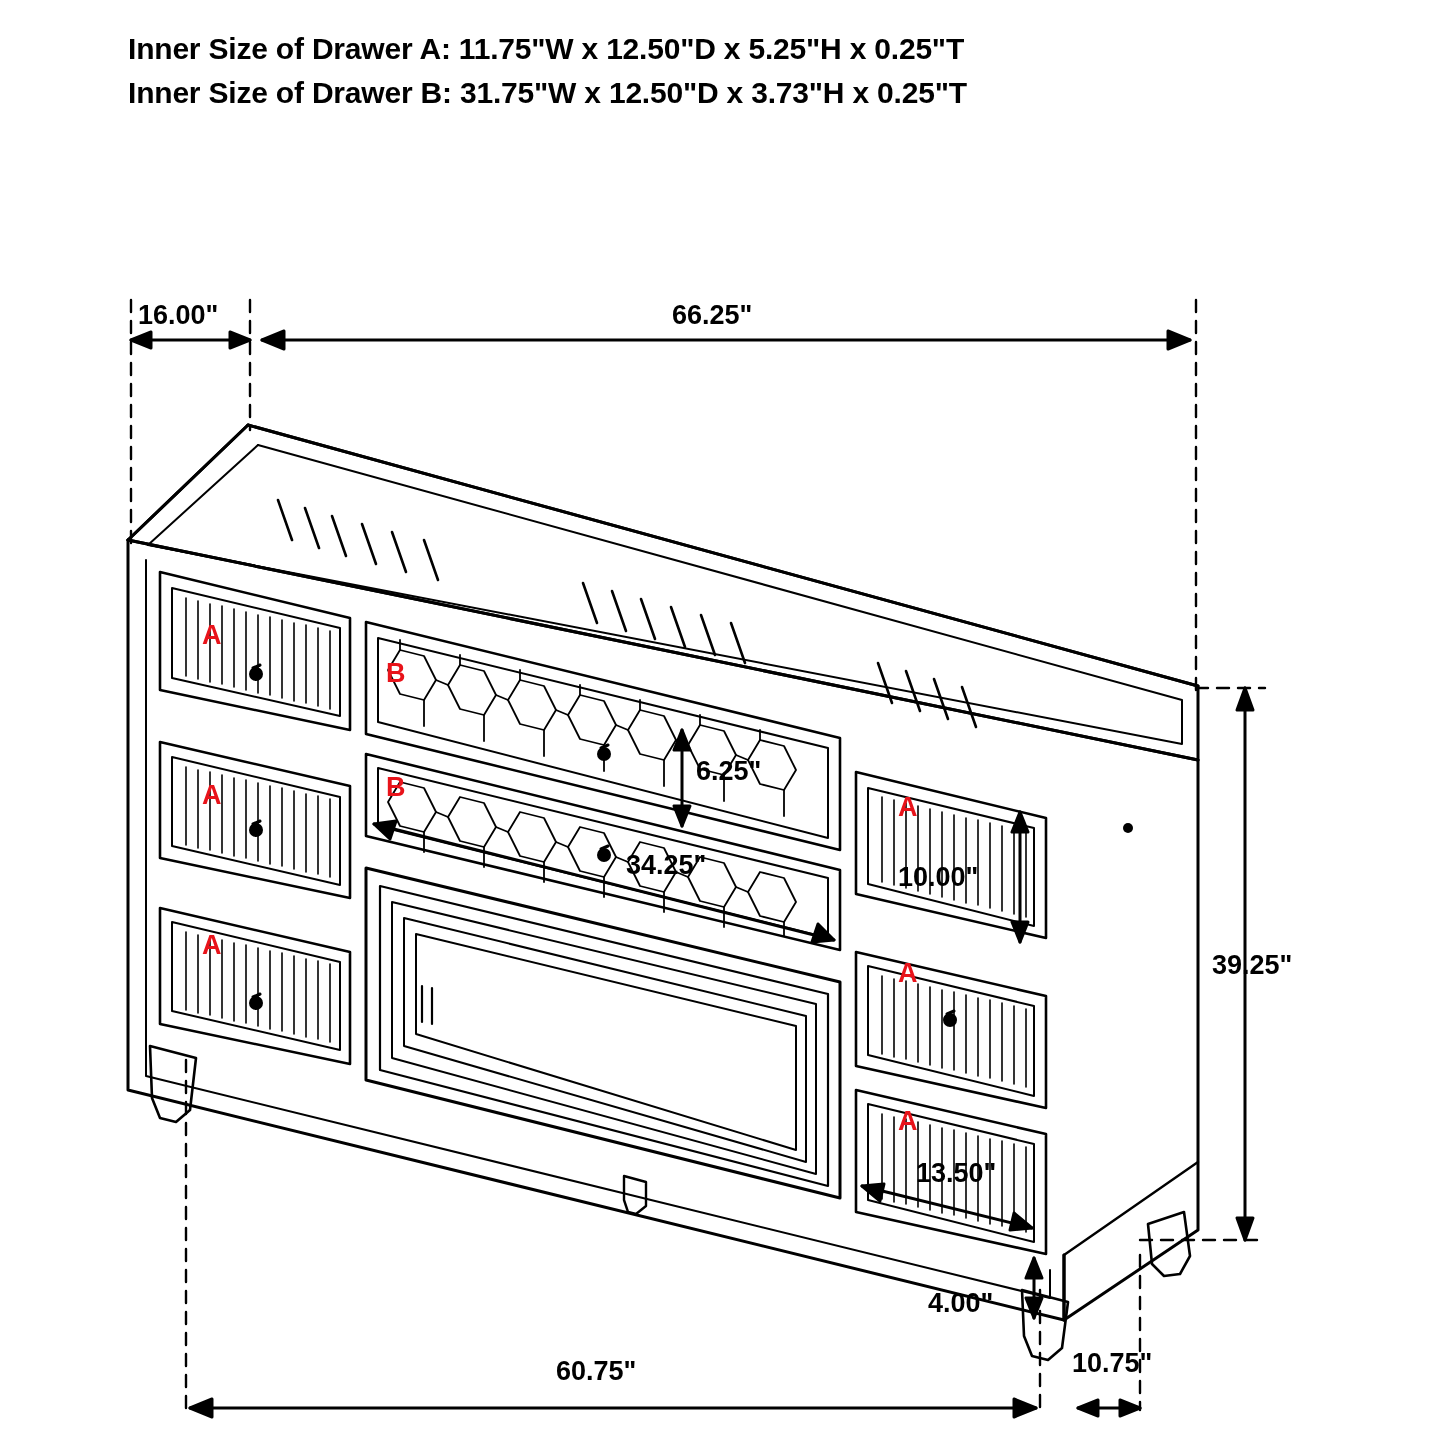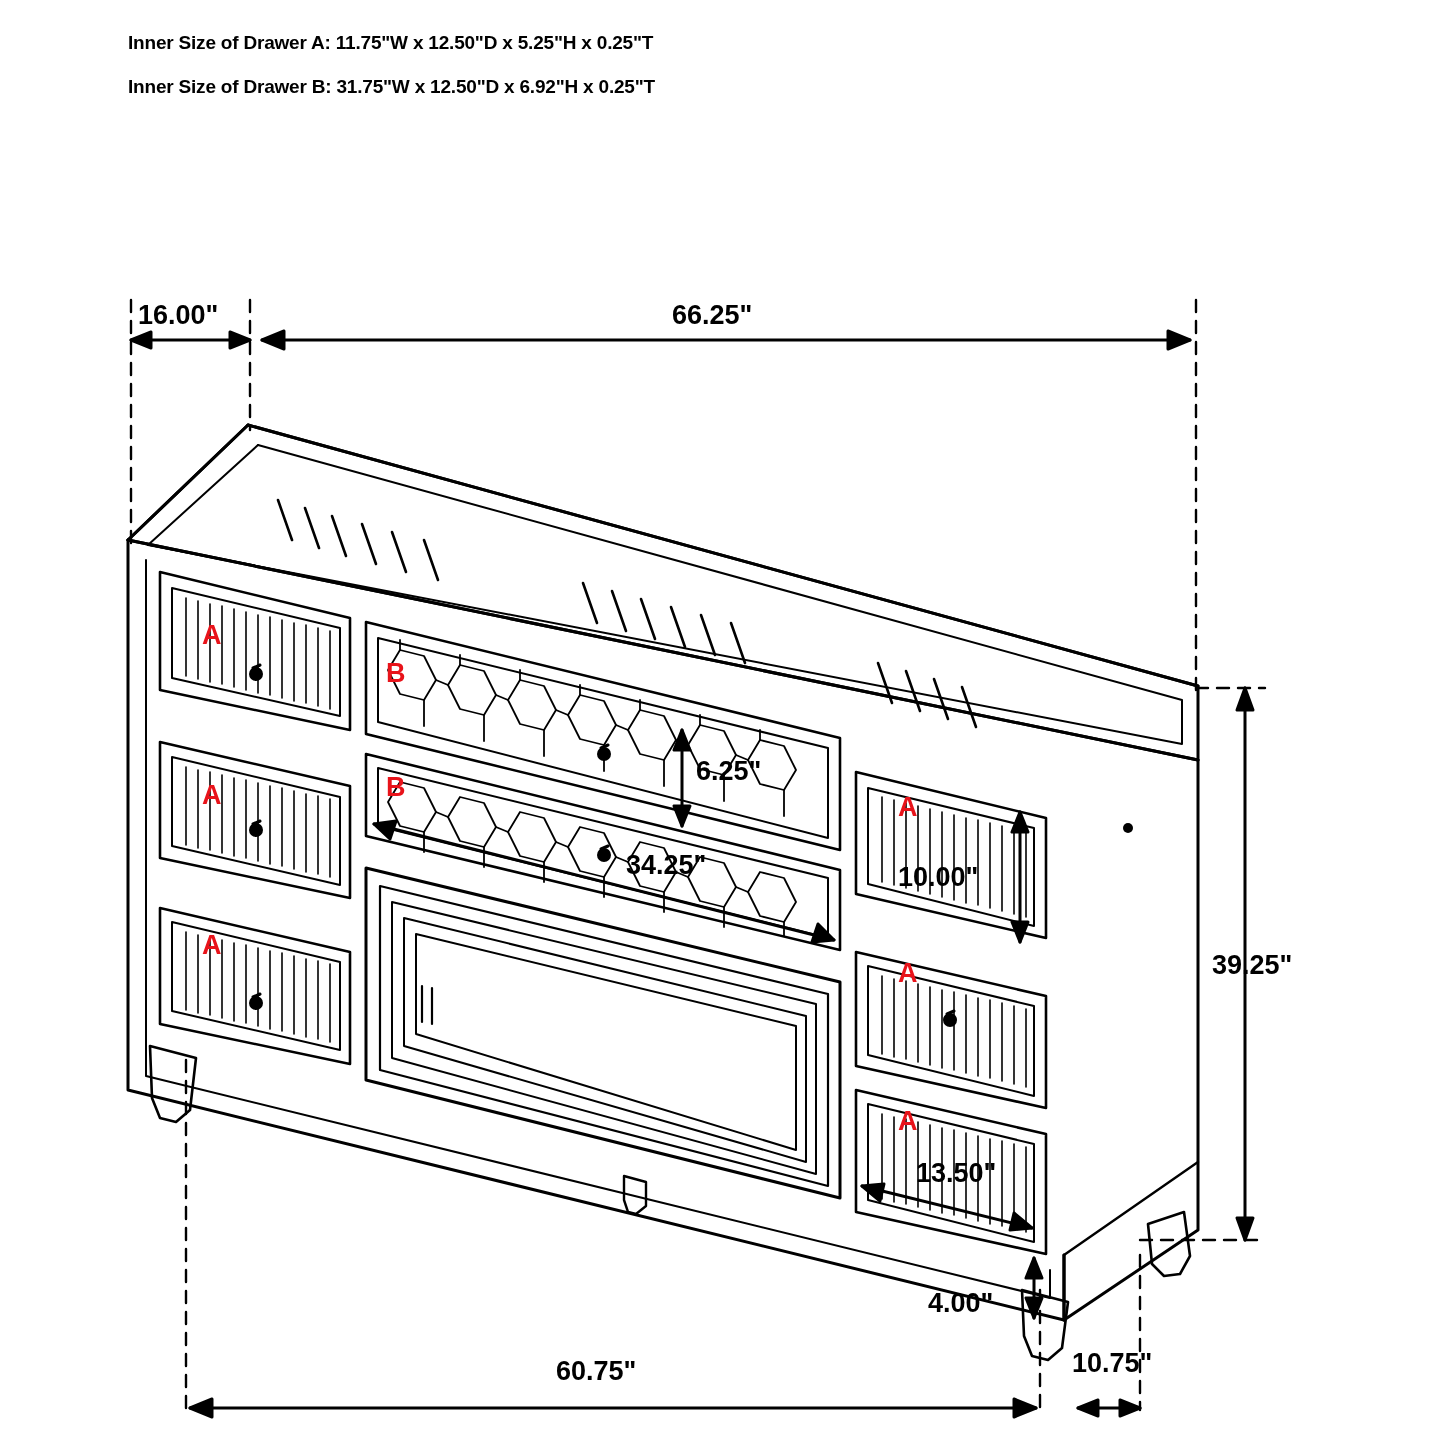--- a/index.html
+++ b/index.html
@@ -12,21 +12,21 @@
     width: 1445px;
     height: 1445px;
     background: #ffffff;
     font-family: "Liberation Sans", sans-serif;
     overflow: hidden;
   }
   .hdr {
     position: absolute;
     left: 128px;
     font-weight: bold;
-    font-size: 19px;
+    font-size: 30px;
     color: #000000;
     white-space: nowrap;
     letter-spacing: -0.2px;
   }
   #hdr1 { top: 32px; }
   #hdr2 { top: 76px; }
 
   svg.layer {
     position: absolute;
     left: 0;
@@ -48,21 +48,21 @@
     color: #e8131a;
     white-space: nowrap;
   }
 </style>
 </head>
 <body>
 
 <div id="page">
 
   <div class="hdr" id="hdr1">Inner Size of Drawer A: 11.75"W x 12.50"D x 5.25"H x 0.25"T</div>
-  <div class="hdr" id="hdr2">Inner Size of Drawer B: 31.75"W x 12.50"D x 6.92"H x 0.25"T</div>
+  <div class="hdr" id="hdr2">Inner Size of Drawer B: 31.75"W x 12.50"D x 3.73"H x 0.25"T</div>
 
   <svg class="layer" viewBox="0 0 1445 1445" xmlns="http://www.w3.org/2000/svg">
     <g fill="none" stroke="#000000" stroke-width="3" stroke-linejoin="round" stroke-linecap="round">
 
       <g stroke-dasharray="12 9" stroke-width="2.4">
         <line x1="131" y1="300" x2="131" y2="545"></line>
         <line x1="250" y1="300" x2="250" y2="430"></line>
         <line x1="1196" y1="300" x2="1196" y2="690"></line>
         <line x1="186" y1="1060" x2="186" y2="1410"></line>
         <line x1="1040" y1="1290" x2="1040" y2="1410"></line>

